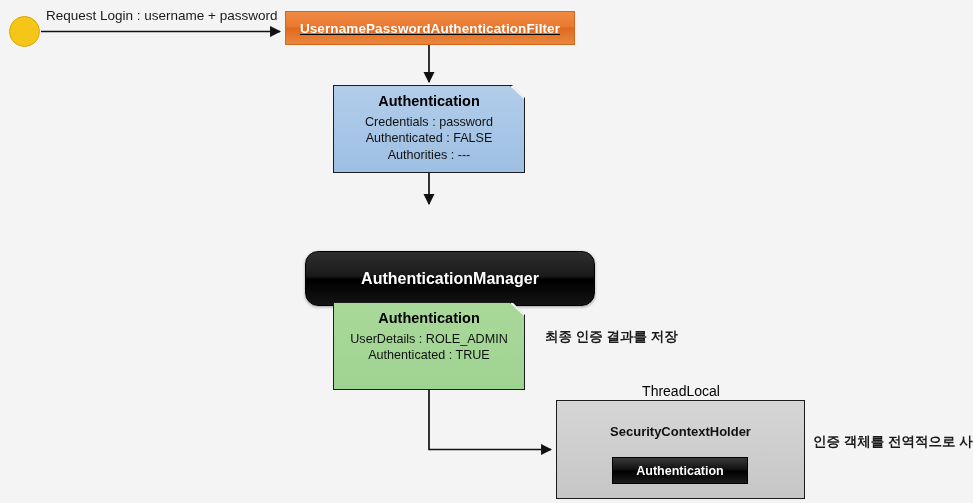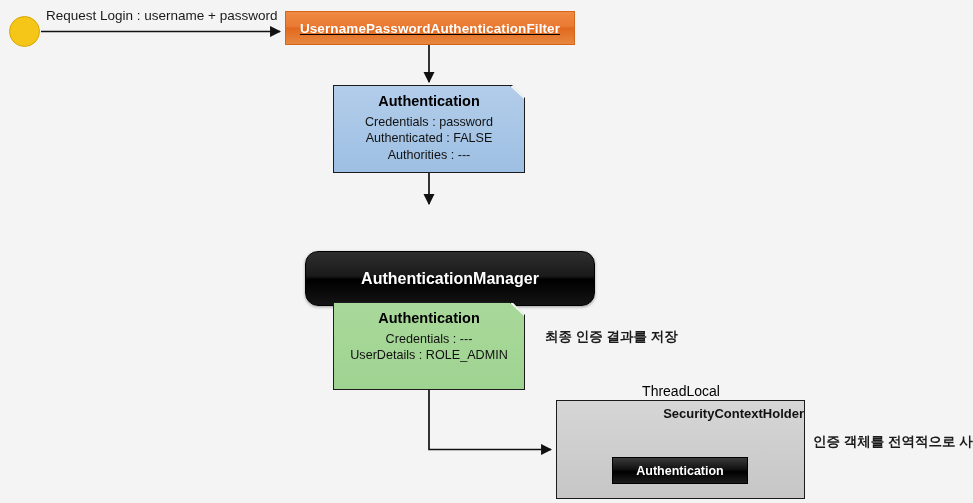--- a/index.html
+++ b/index.html
@@ -134,22 +134,22 @@
     font-weight: bold;
     font-size: 16px;
   }
 
   
   .threadlocal-box {
     left: 556px; top: 400px;
     width: 249px; height: 99px;
     background: linear-gradient(to bottom, #d6d6d6 0%, #c6c6c6 100%);
     border: 1.6px solid #1c1c1c;
-    text-align: right;
-    padding-top: 6px;
+    text-align: center;
+    padding-top: 24px;
   }
   .threadlocal-box .line {
     font-size: 13px;
     font-weight: bold;
     color: #111;
     line-height: 1.1;
     margin-bottom: 9px;
   }
   .inner-auth {
     position: absolute;
@@ -204,22 +204,22 @@
   <div class="row">Authorities : ---</div>
 </div>
 
 <div class="node manager-box">
   <span class="txt">AuthenticationManager</span>
 </div>
 
 <div class="node note" id="auth-post">
   <div class="fold"></div>
   <div class="title">Authentication</div>
-  <div class="row">Credentials : ---</div>
   <div class="row">UserDetails : ROLE_ADMIN</div>
+  <div class="row">Authenticated : TRUE</div>
 </div>
 
 <div class="edge-label" id="label-store">최종 인증 결과를 저장</div>
 
 <div class="edge-label" id="label-threadlocal">ThreadLocal</div>
 
 <div class="node threadlocal-box">
   <div class="line">SecurityContextHolder</div>
   <div class="inner-auth">
     <span class="txt">Authentication</span>

